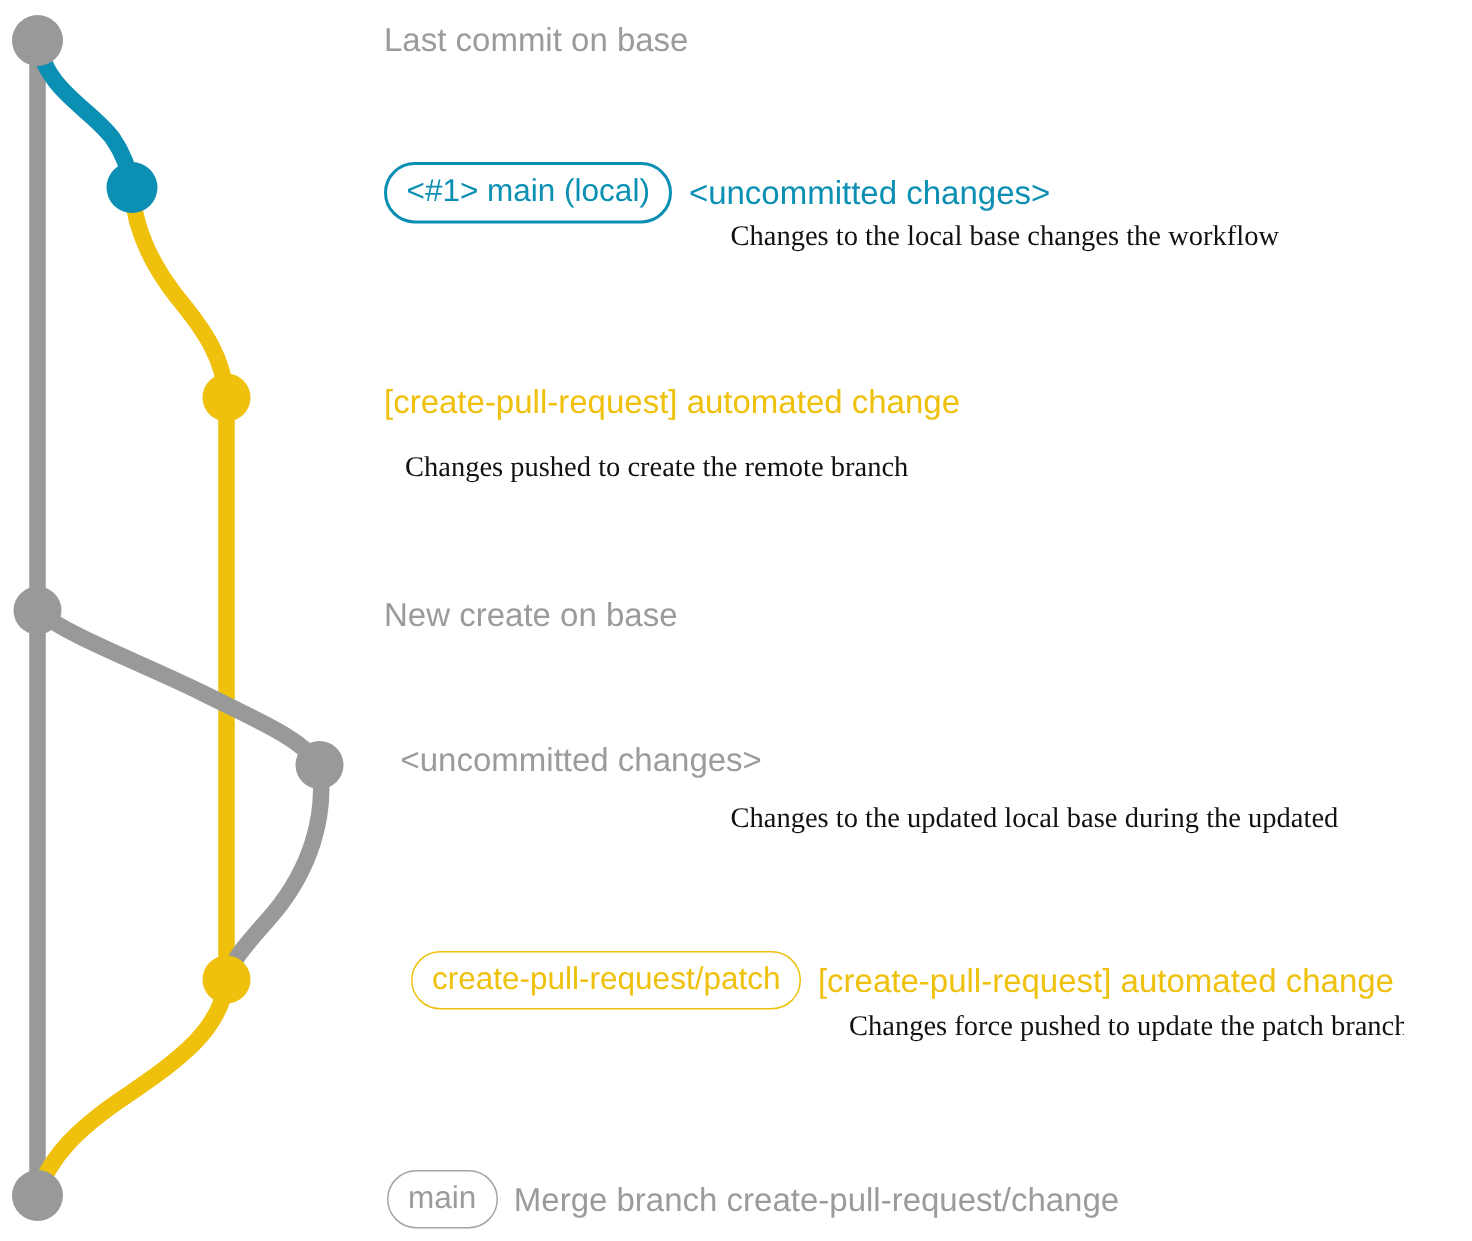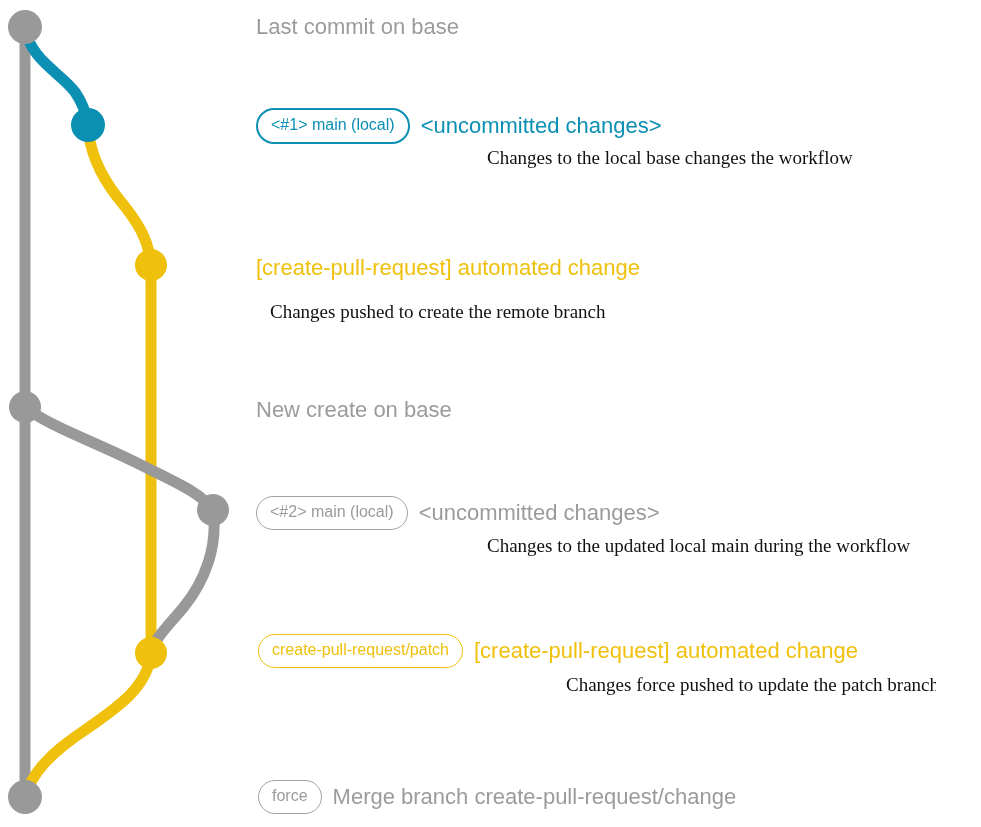--- a/index.html
+++ b/index.html
@@ -31,21 +31,21 @@
     display: flex;
     align-items: center;
     white-space: nowrap;
   }
   .pill {
     display: inline-flex;
     align-items: center;
     justify-content: center;
     border-radius: 999px;
     box-sizing: border-box;
-    font-size: 16px;
+    font-size: 21px;
     line-height: 1;
     padding: 7px 13px 9px 13px;
     background: #ffffff;
   }
   .pill.blue {
     border: 2.2px solid #0b8fb3;
     color: #0b8fb3;
   }
   .pill.gray {
     border: 1.6px solid #a3a3a3;
@@ -119,32 +119,31 @@
   <div class="desc" style="left:487px; top:148px;">Changes to the local base changes the workflow</div>
 
   <div class="row" style="left:256px; top:257px;">
     <span class="headline yellow">[create-pull-request] automated change</span>
   </div>
   <div class="desc" style="left:270px; top:302px;">Changes pushed to create the remote branch</div>
 
   <div class="section-title" style="left:256px; top:399px;">New create on base</div>
 
   <div class="row" style="left:256px; top:496px;">
-    <span class="pill gray">&lt;#2&gt; main (local)</span>
     <span class="pill-gap"></span>
     <span class="headline gray">&lt;uncommitted changes&gt;</span>
   </div>
-  <div class="desc" style="left:487px; top:536px;">Changes to the updated local main during the workflow</div>
+  <div class="desc" style="left:487px; top:536px;">Changes to the updated local base during the updated</div>
 
-  <div class="row" style="left:258px; top:634px;">
+  <div class="row" style="left:274px; top:634px;">
     <span class="pill yellow">create-pull-request/patch</span>
     <span class="pill-gap"></span>
     <span class="headline yellow">[create-pull-request] automated change</span>
   </div>
   <div class="desc" style="left:566px; top:675px;">Changes force pushed to update the patch branch</div>
 
   <div class="row" style="left:258px; top:780px;">
-    <span class="pill gray">force</span>
+    <span class="pill gray">main</span>
     <span class="pill-gap"></span>
     <span class="headline gray">Merge branch create-pull-request/change</span>
   </div>
 
 </div>
 
 </body></html>

